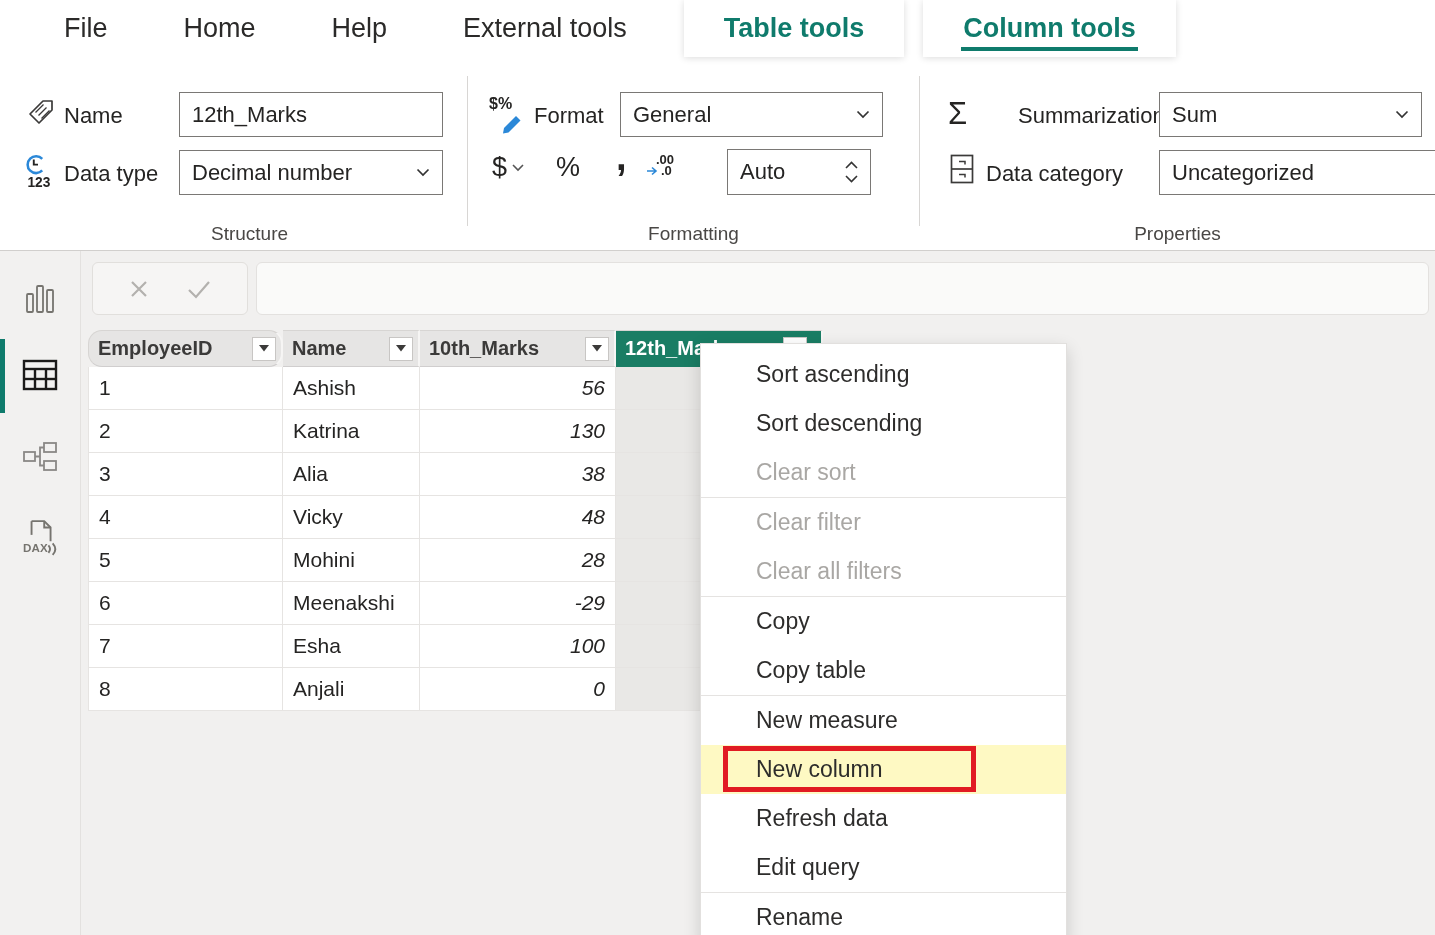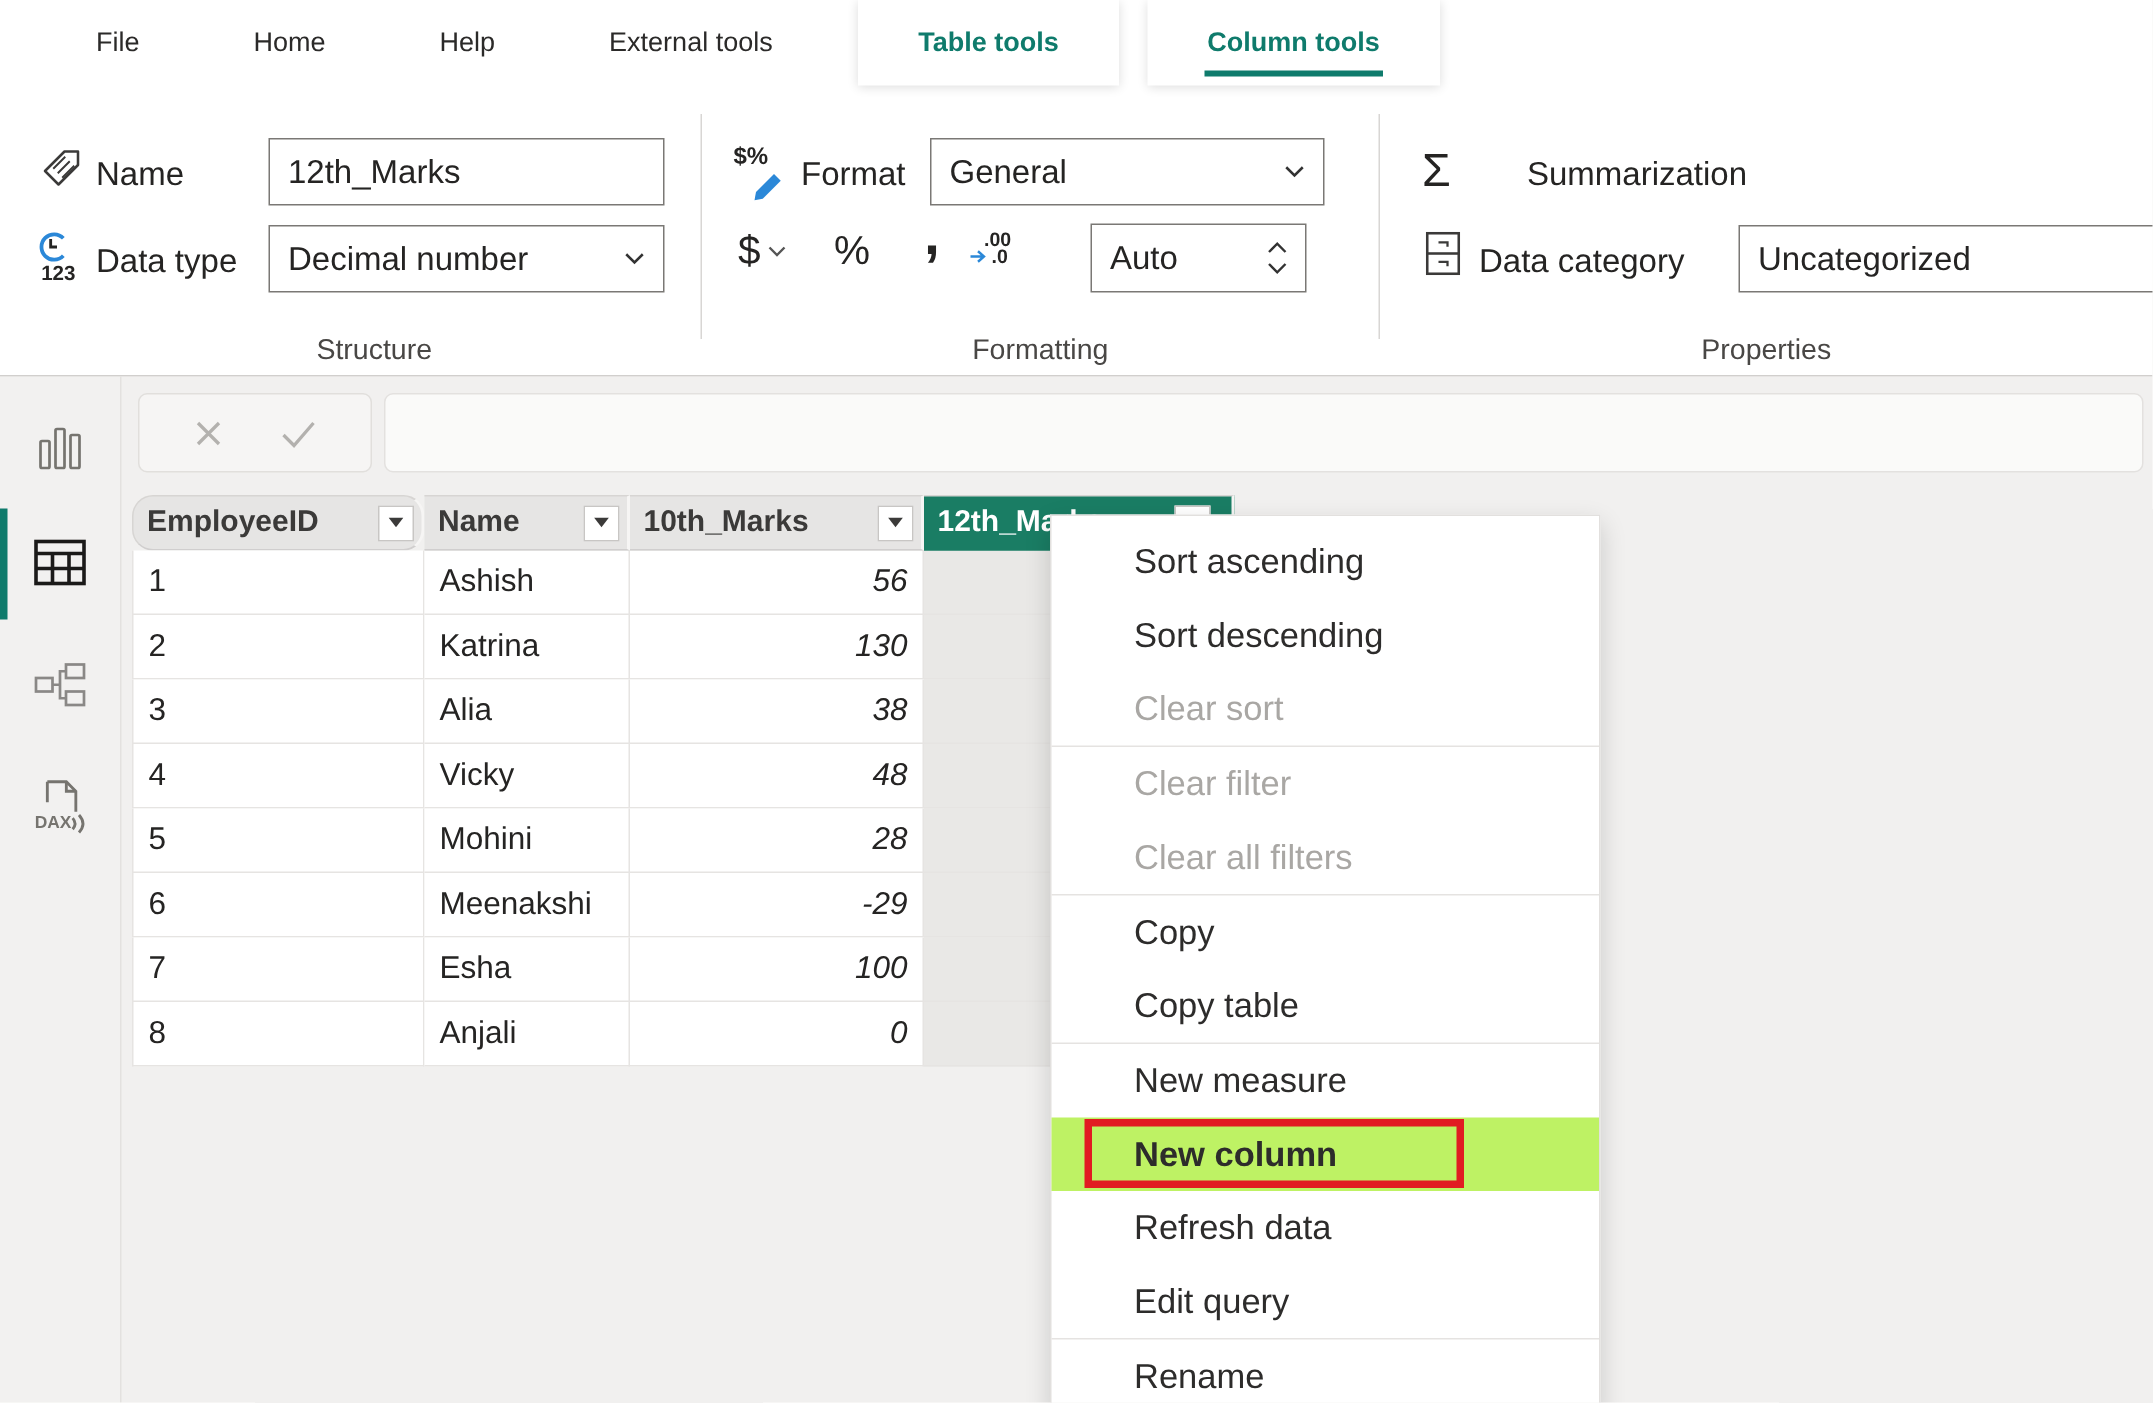--- a/index.html
+++ b/index.html
@@ -5,21 +5,21 @@
   html,body{margin:0;padding:0;}
   body{
     width:1435px;height:935px;position:relative;overflow:hidden;
     background:#ffffff;font-family:"Liberation Sans","DejaVu Sans",sans-serif;
     color:#252423;
     --accent:#0f7b6c; --header-teal:#1a7d64; --red:#e11b22;
   }
   
   .ribbon{position:absolute;left:0;top:0;width:1435px;height:250px;background:#fff;border-bottom:1px solid #d1cfcd;z-index:2;}
   .tabs-row{position:absolute;left:0;top:0;right:0;height:57px;display:flex;align-items:stretch;padding-left:26px;}
-  .tab{display:flex;align-items:center;padding:0 38px;font-size:18px;color:#2b2a29;cursor:default;white-space:nowrap;}
+  .tab{display:flex;align-items:center;padding:0 38px;font-size:27px;color:#2b2a29;cursor:default;white-space:nowrap;}
   .tab.contextual{padding:0 40px;margin-left:19px;color:var(--accent);font-weight:600;background:#fff;box-shadow:0 1px 7px rgba(0,0,0,.14);position:relative;}
   .tab.contextual.active::after{content:"";position:absolute;left:38px;right:38px;bottom:6px;height:4px;background:var(--accent);}
   .rb-label{position:absolute;font-size:22px;color:#252423;white-space:nowrap;}
   .rb-input,.rb-select{position:absolute;box-sizing:border-box;height:45px;background:#fff;border:1px solid #7a7875;
     display:flex;align-items:center;padding:0 12px;font-size:22px;color:#252423;}
   .rb-select .chev{margin-left:auto;display:flex;align-items:center;}
   .rb-icon{position:absolute;display:flex;align-items:center;justify-content:center;}
   .v-divider{position:absolute;top:76px;height:150px;width:1px;background:#d8d6d4;}
   .section-label{position:absolute;bottom:5px;font-size:19px;color:#494745;text-align:center;}
   .sym{font-size:27px;color:#252423;}
@@ -49,21 +49,21 @@
   .th.sel .filter-btn{margin-right:14px;}
   .tr{display:flex;}
   .td{box-sizing:border-box;height:43px;background:#fff;border-right:1px solid #e6e4e2;border-bottom:1px solid #e6e4e2;display:flex;align-items:center;padding:0 10px;font-size:21px;color:#252423;white-space:nowrap;overflow:hidden;}
   .tr .td:first-child{border-left:1px solid #e6e4e2;}
   .td.num{justify-content:flex-end;font-style:italic;}
   .td.selcell{background:#e9e8e6;}
   
   .menu{position:absolute;left:620px;top:92px;width:367px;box-sizing:border-box;background:#fff;border:1px solid #e2e0de;box-shadow:0 6px 16px rgba(0,0,0,.16);padding-top:6px;z-index:6;}
   .mi{height:49px;display:flex;align-items:center;padding-left:55px;font-size:23px;color:#2d2c2b;position:relative;cursor:pointer;}
   .mi.dis{color:#a9a7a4;cursor:default;}
-  .mi.hl{background:#bef264;font-weight:bold;}
+  .mi.hl{background:#fef9c3;}
   .mdiv{height:1px;background:#e5e3e1;}
   .red-box{position:absolute;left:22px;top:1px;width:243px;height:36px;border:5px solid var(--red);pointer-events:none;}
 </style>
 </head>
 <body style="--accent: #0f7b6c; --header-teal: #1a7d64; --red: #e11b22;">
 
 <div class="ribbon">
   <div class="tabs-row">
       <div class="tab">File</div>
       <div class="tab">Home</div>
@@ -149,20 +149,28 @@
         </svg>
     </span>
   </div>
   <div class="v-divider" style="left:919px;"></div>
   <div class="section-label" style="left:468px;width:451px;">Formatting</div>
 
   <div class="rb-icon" style="left:948px;top:96px;">
     <span style="font-size:31px;">Σ</span>
   </div>
   <span class="rb-label" style="left:986px;top:103px;margin-left:32px;">Summarization</span>
+  <div class="rb-select" style="left:1159px;top:92px;width:263px;">
+    <span>Sum</span>
+    <span class="chev">
+        <svg width="14" height="9">
+          <path d="M1.5 1.5 l5.5 5.5 5.5 -5.5" stroke="#333" stroke-width="1.7" fill="none"></path>
+        </svg>
+      </span>
+  </div>
   <div class="rb-icon" style="left:948px;top:152px;">
     <svg width="28" height="34" viewBox="0 0 28 32">
         <rect x="3.5" y="2.5" width="21" height="27" fill="none" stroke="#3b3a39" stroke-width="1.7"></rect>
         <line x1="3.5" y1="16" x2="24.5" y2="16" stroke="#3b3a39" stroke-width="1.7"></line>
         <path d="M11 8.5 h6 v3" fill="none" stroke="#3b3a39" stroke-width="1.5"></path>
         <path d="M11 21.5 h6 v3" fill="none" stroke="#3b3a39" stroke-width="1.5"></path>
       </svg>
   </div>
   <span class="rb-label" style="left:986px;top:161px;">Data category</span>
   <div class="rb-select" style="left:1159px;top:150px;width:304px;">

